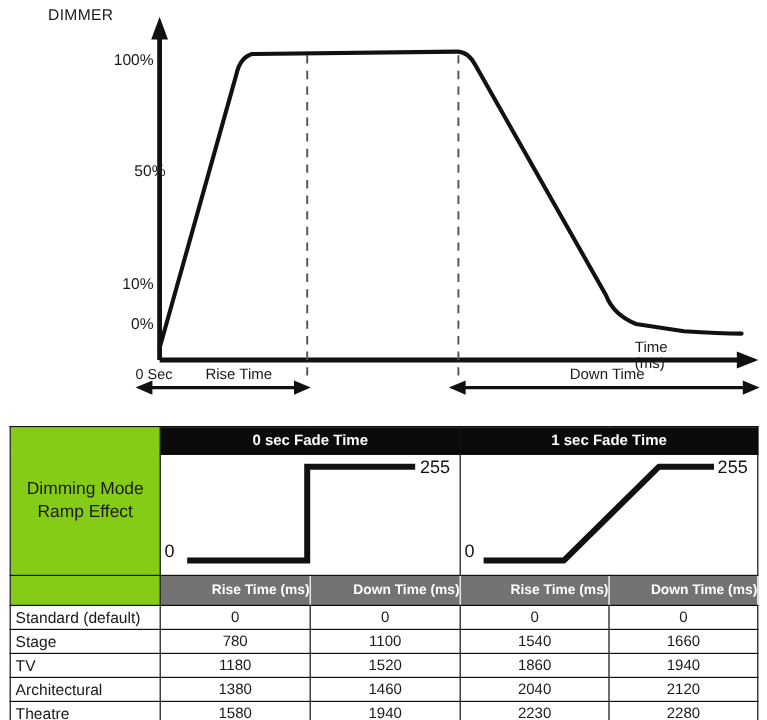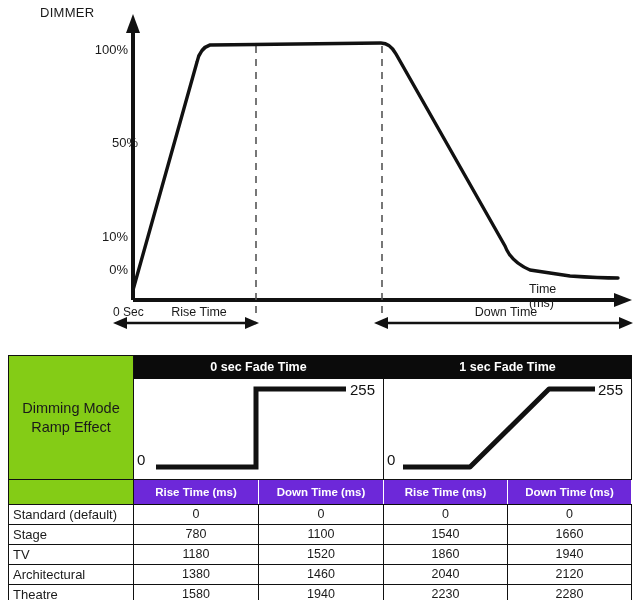--- a/index.html
+++ b/index.html
@@ -20,22 +20,22 @@
   .span-label{position:absolute;font-size:12.5px;text-align:center;}
   .span-rise{left:140px;top:305px;width:118px;}
   .span-down{left:382px;top:305px;width:248px;}
 
   
   #ramp-table{position:absolute;left:8px;top:355px;width:623px;}
   table{border-collapse:collapse;width:623px;table-layout:fixed;}
   td,th{border:1px solid #111;padding:0;margin:0;}
   .hdr{background:#0b0b0b;color:#fff;font-size:12.5px;font-weight:bold;
        text-align:center;height:22px;line-height:22px;border-color:#0b0b0b;}
-  .hdr-sub{background:#6d28d9;color:#fff;font-size:11.5px;font-weight:bold;
-       text-align:center;height:24px;line-height:24px;border-left:1px solid #fff;
+  .hdr-sub{background:#737373;color:#fff;font-size:11.5px;font-weight:bold;
+       text-align:right;height:24px;line-height:24px;border-left:1px solid #fff;
        border-right:1px solid #fff;border-top:1px solid #0b0b0b;border-bottom:1px solid #0b0b0b;}
   .mode-cell{text-align:center;font-size:14.5px;line-height:19px;vertical-align:middle;}
   .mini{position:relative;height:100px;}
   .mini svg{display:block;}
   .mini .lab{position:absolute;font-size:15px;color:#111;}
   .blank-cell{background:#84cc16;}
   .row-label{font-size:13px;padding-left:4px;height:19px;line-height:19px;margin-left:24px;}
   .row-val{font-size:12.5px;text-align:center;height:19px;line-height:19px;}
 </style>
 </head>

